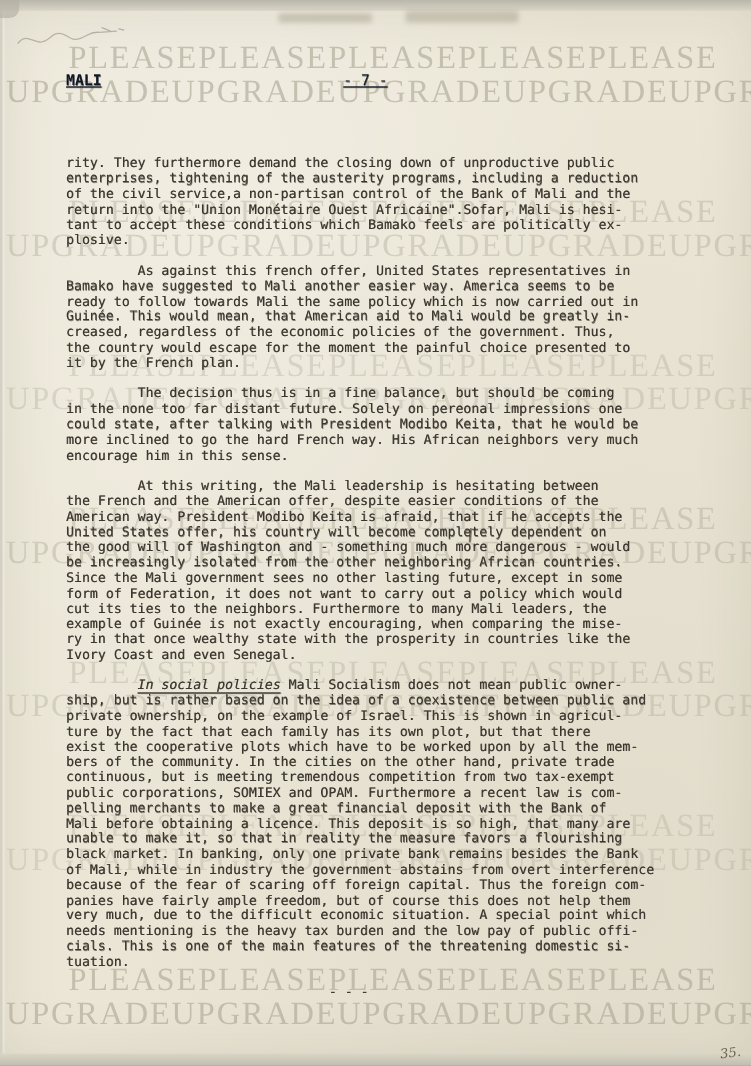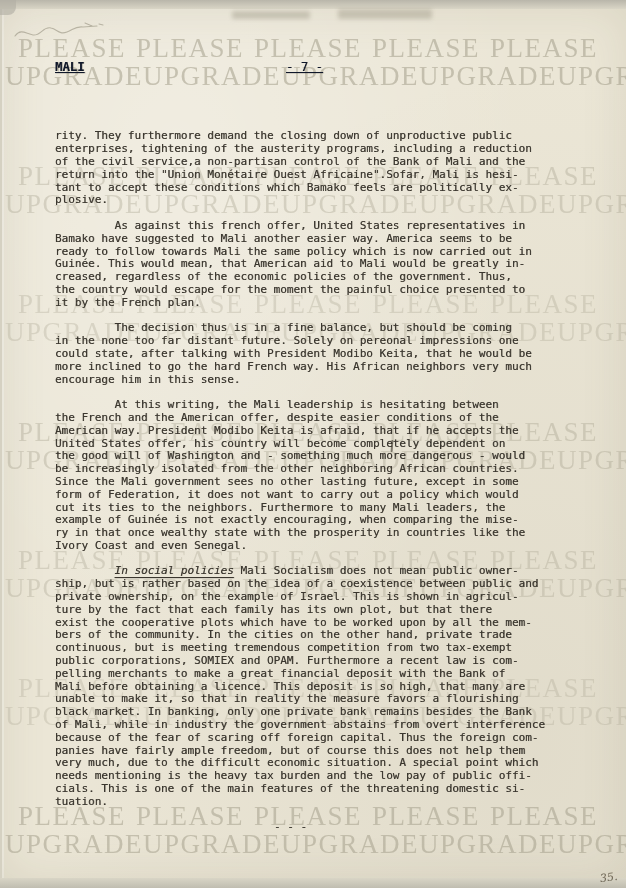--- a/index.html
+++ b/index.html
@@ -21,21 +21,21 @@
       radial-gradient(ellipse at 85% 85%, rgba(166,158,134,.14), rgba(166,158,134,0) 65%),
       #ebe6d6;
     box-shadow:inset 0 0 46px rgba(118,110,88,.14), inset 2px 0 0 rgba(255,255,255,.35);
   }
   
   .wm-layer{position:absolute;inset:0;pointer-events:none;}
   .wm-group{position:absolute;left:0;right:0;}
   .wm-row{display:flex;justify-content:space-between;
     font-family:"Liberation Serif","DejaVu Serif",serif;
     font-size:27px;line-height:28px;letter-spacing:1.5px;color:#a09b87;}
-  .wm-please{padding:0 28px 0 18px;}
+  .wm-please{padding:0 28px 0 18px;margin-left:39px;}
   .wm-upgrade{padding:0 16px 0 5px;}
   
   .doc-text{
     position:absolute;left:55px;top:92px;
     font-size:11px;line-height:12.8px;color:#3a362e;
     white-space:pre;text-shadow:.35px .2px 0 rgba(58,54,46,.6);
   }
   .para{margin:0 0 12.8px 0;}
   .underline{text-decoration:underline;text-underline-offset:2.5px;font-style:italic;}
   .closing{margin-left:219px;}

